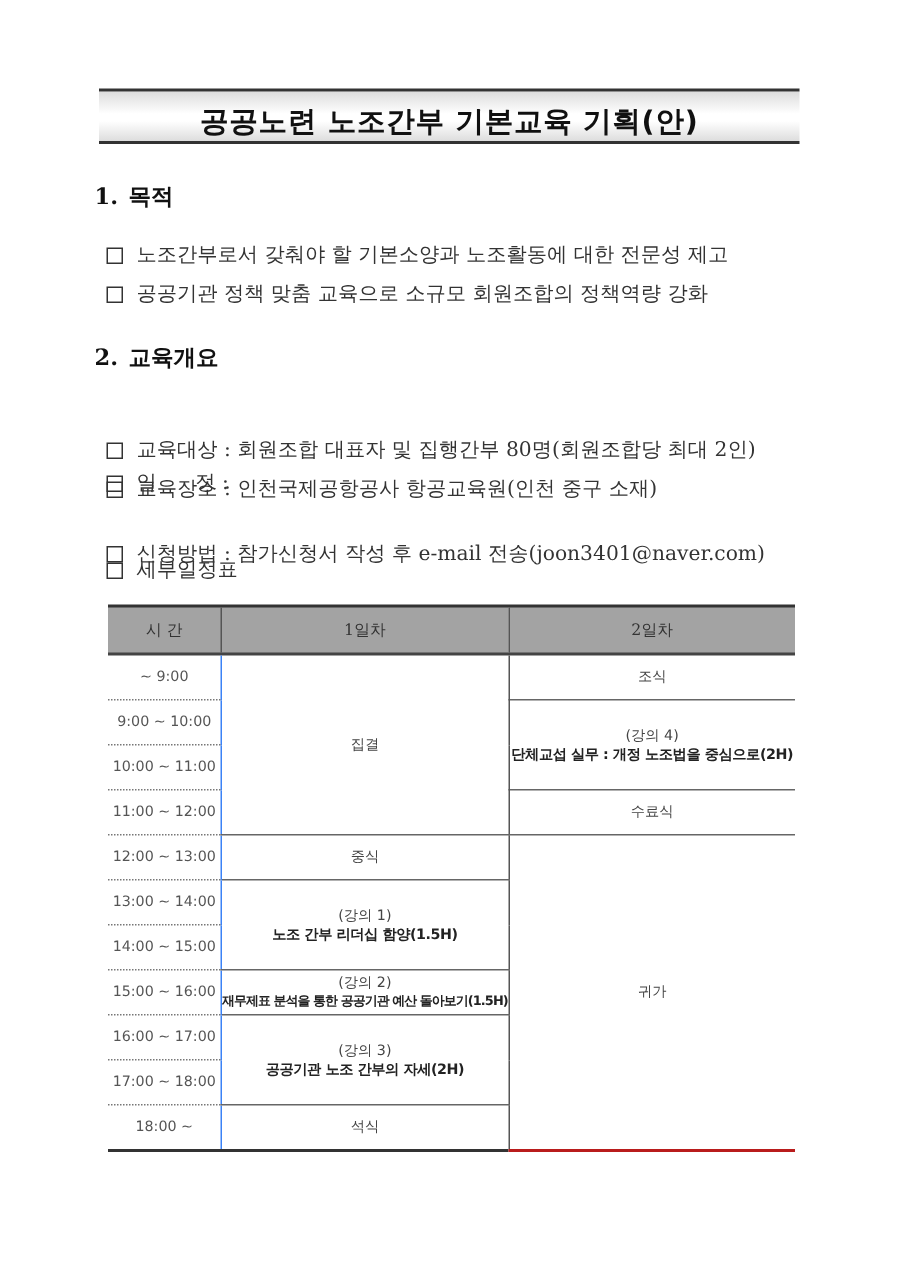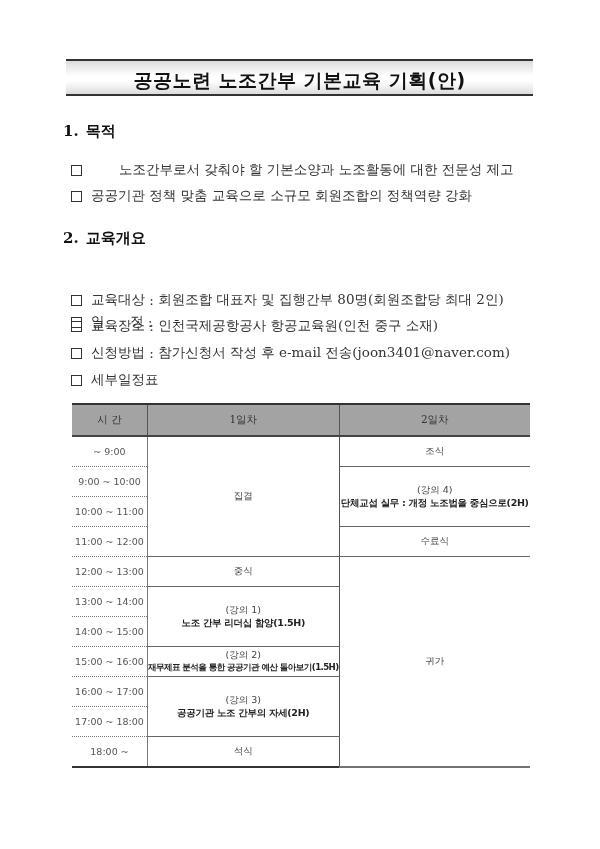--- a/index.html
+++ b/index.html
@@ -56,21 +56,21 @@
 </head>
 <body>
 
 <div class="title-box">
   <span class="title">공공노련 노조간부 기본교육 기획(안)</span>
 </div>
 
 <div class="section-head" style="top:122px;">
   <span class="num">1.</span><span>목적</span>
 </div>
-<div class="bullet" style="top:161px;gap:28px;">
+<div class="bullet" style="top:161px;">
   <span class="box"></span>
   <span>노조간부로서 갖춰야 할 기본소양과 노조활동에 대한 전문성 제고</span>
 </div>
 <div class="bullet" style="top:187px;">
   <span class="box"></span>
   <span>공공기관 정책 맞춤 교육으로 소규모 회원조합의 정책역량 강화</span>
 </div>
 
 <div class="section-head" style="top:229px;">
   <span class="num">2.</span><span>교육개요</span>
@@ -86,21 +86,21 @@
   <span>교육대상</span>
     <span style="white-space:pre;"> : </span>
     <span>회원조합 대표자 및 집행간부 80명(회원조합당 최대 2인)</span>
 </div>
 <div class="bullet" style="top:317px;">
   <span class="box"></span>
   <span>교육장소</span>
     <span style="white-space:pre;"> : </span>
     <span>인천국제공항공사 항공교육원(인천 중구 소재)</span>
 </div>
-<div class="bullet" style="top:344px;">
+<div class="bullet" style="top:360px;">
   <span class="box"></span>
   <span>신청방법</span>
     <span style="white-space:pre;"> : </span>
     <span>참가신청서 작성 후 e-mail 전송(joon3401@naver.com)</span>
 </div>
 <div class="bullet" style="top:371px;">
   <span class="box"></span>
   <span>세부일정표</span>
 </div>
 
@@ -128,21 +128,21 @@
     <tr>
       <td class="time">10:00 ~ 11:00</td>
     </tr>
     <tr>
       <td class="time">11:00 ~ 12:00</td>
       <td class="d2">수료식</td>
     </tr>
     <tr>
       <td class="time">12:00 ~ 13:00</td>
       <td class="d1">중식</td>
-      <td class="d2" rowspan="7" style="border-bottom:2px solid #737373;">귀가</td>
+      <td class="d2" rowspan="7" style="border-bottom:2px solid #b91c1c;">귀가</td>
     </tr>
     <tr>
       <td class="time">13:00 ~ 14:00</td>
       <td class="d1" rowspan="2">
         <div class="lec-tag">(강의 1)</div>
         <div class="lec-title">노조 간부 리더십 함양(1.5H)</div>
       </td>
     </tr>
     <tr>
       <td class="time">14:00 ~ 15:00</td>

